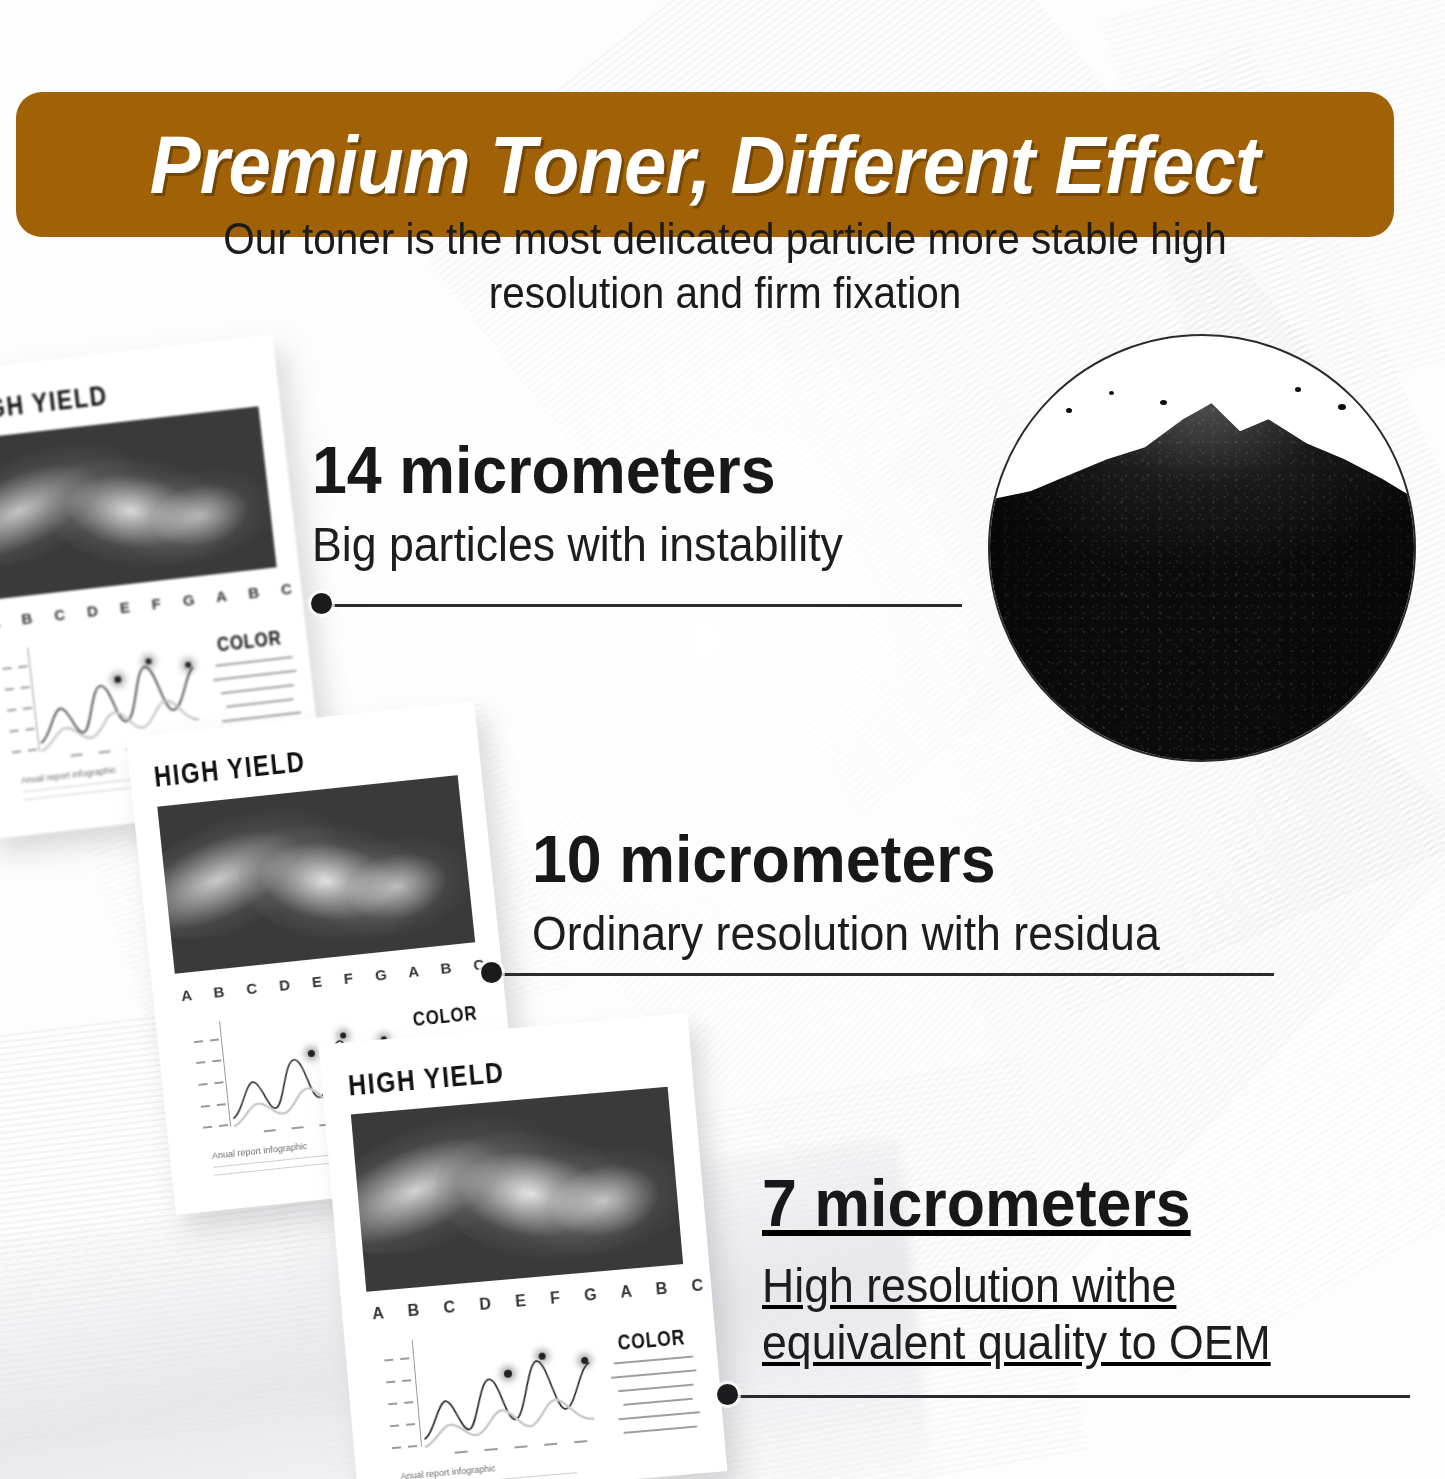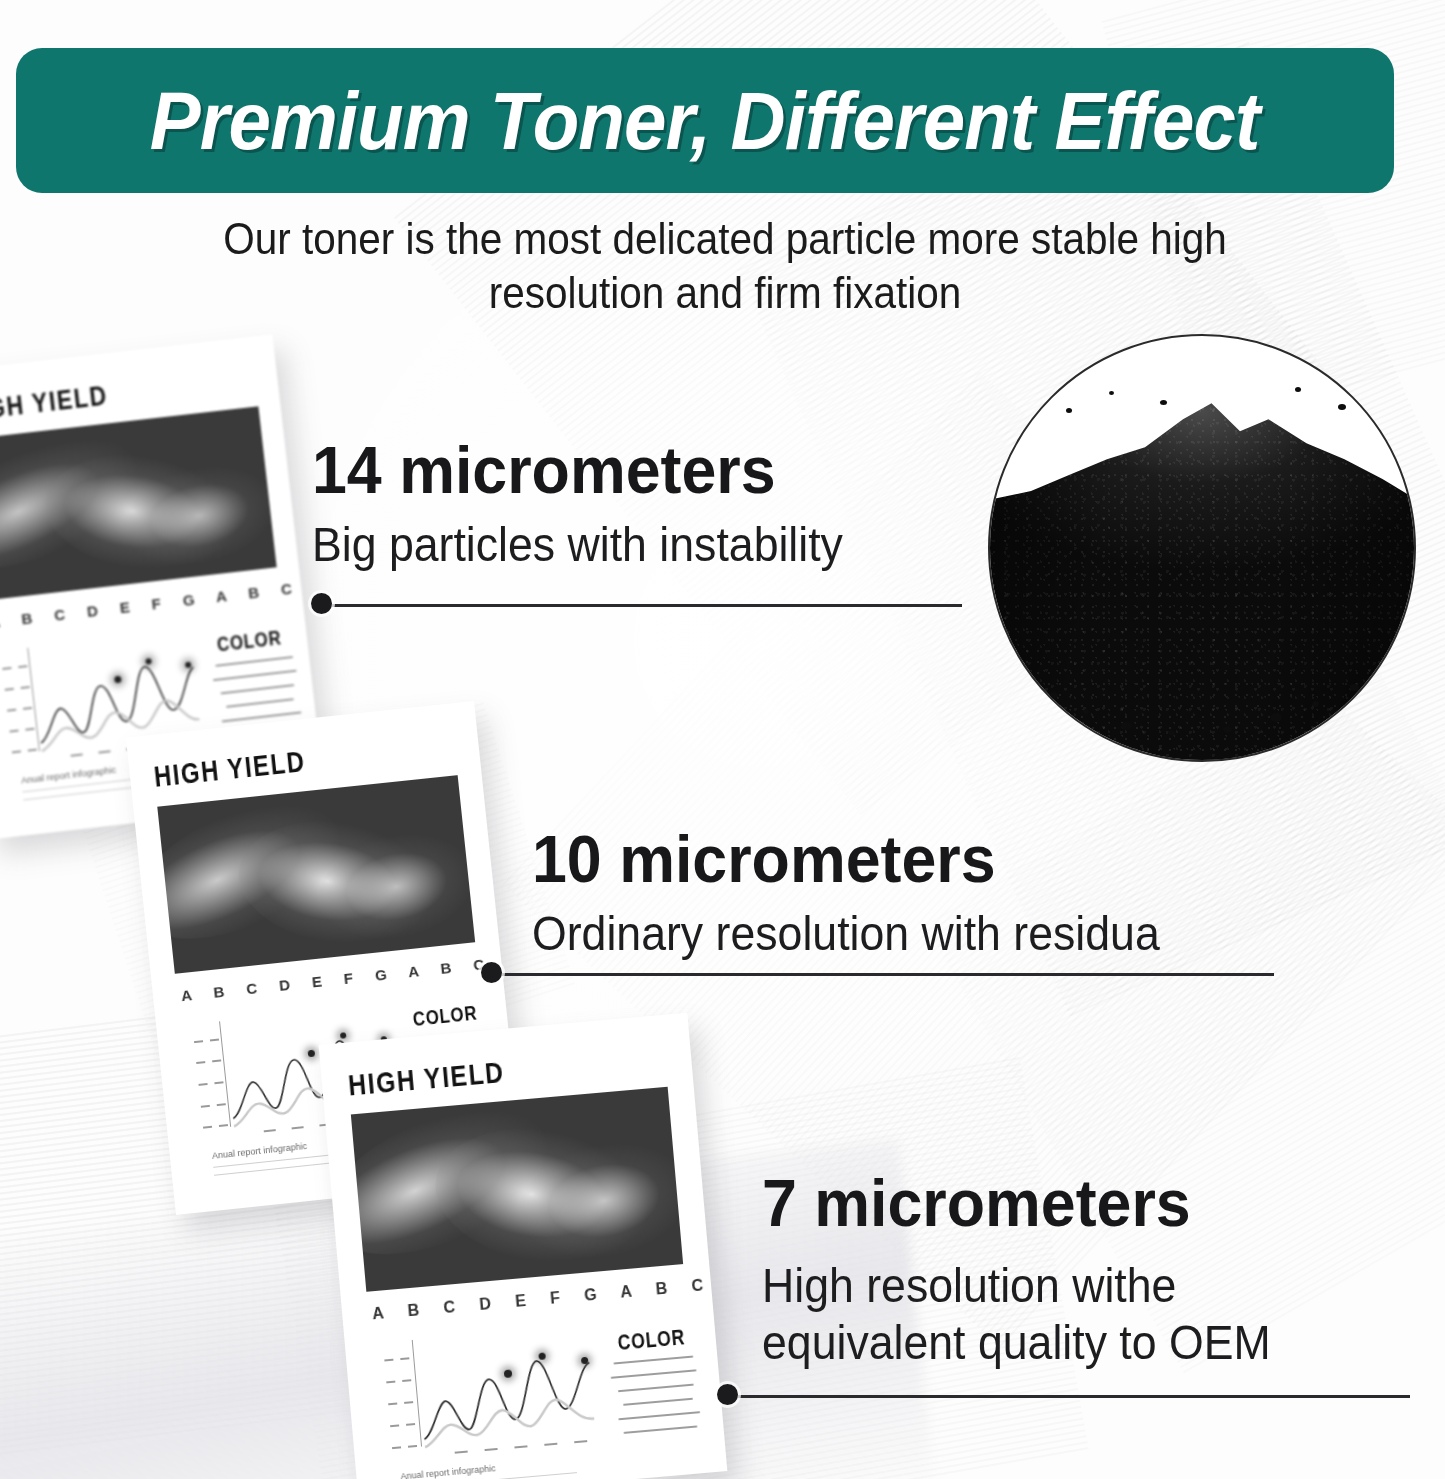--- a/index.html
+++ b/index.html
@@ -152,21 +152,21 @@
   #dot-1{left:311px;top:593px;}
 
   
   #feature-2{left:532px;top:826px;width:760px;}
   #feature-2 .feat-title{font-size:66px;}
   #feature-2 .feat-sub{font-size:48px;margin-top:14px;}
   #rule-2{left:492px;top:973px;width:782px;}
   #dot-2{left:481px;top:962px;}
 
   
-  #feature-3{left:762px;top:1170px;width:660px;}
+  #feature-3{left:762px;top:1170px;width:660px;text-decoration:underline;}
   #feature-3 .feat-title{font-size:66px;}
   #feature-3 .feat-sub{font-size:48px;margin-top:22px;}
   #rule-3{left:728px;top:1395px;width:682px;}
   #dot-3{left:717px;top:1384px;}
 </style>
 </head>
 <body>
 
 <div id="bg-texture">
   <div class="tex-band tex-a"></div>
@@ -174,21 +174,21 @@
   <div class="tex-band tex-c"></div>
   <div class="tex-band tex-g"></div>
   <div class="tex-band tex-f"></div>
   <div class="bg-sheen"></div>
   <div class="tex-band tex-d"></div>
   <div class="tex-band tex-e"></div>
   <div class="tex-band tex-h"></div>
   <div class="bg-fold"></div>
 </div>
 
-<div id="banner" style="background: #0f766e;">
+<div id="banner" style="background: #a16207; margin-top: 44px;">
   <div id="banner-title">Premium Toner, Different Effect</div>
 </div>
 
 <div id="subtitle">Our toner is the most delicated particle more stable high resolution and firm fixation</div>
 
 <div class="page" id="page-1" style="left:-40px;top:352px;width:340px;height:470px;transform:rotate(-6.5deg);">
   <div class="page-inner">
     <div class="pg-title" style="left:22px;top:26px;font-size:28px;">HIGH YIELD</div>
     <div class="pg-photo" style="left:22px;top:70px;width:296px;height:162px;">
       <div class="swirl" style="left:-14%;top:12%;width:72%;height:64%;background:radial-gradient(ellipse at 40% 50%, rgba(235,235,235,.78) 0%, rgba(120,120,120,.22) 48%, rgba(0,0,0,0) 72%);transform:rotate(-18deg);"></div>

